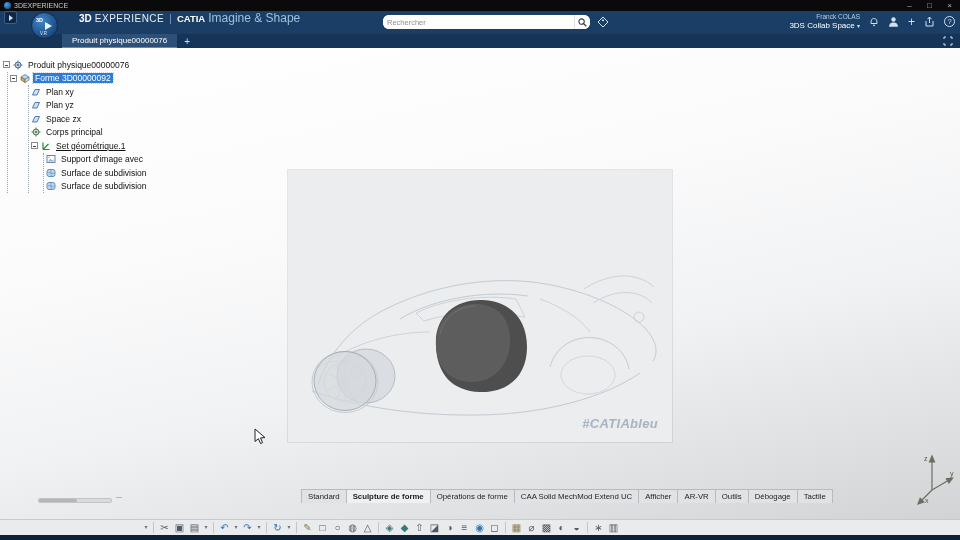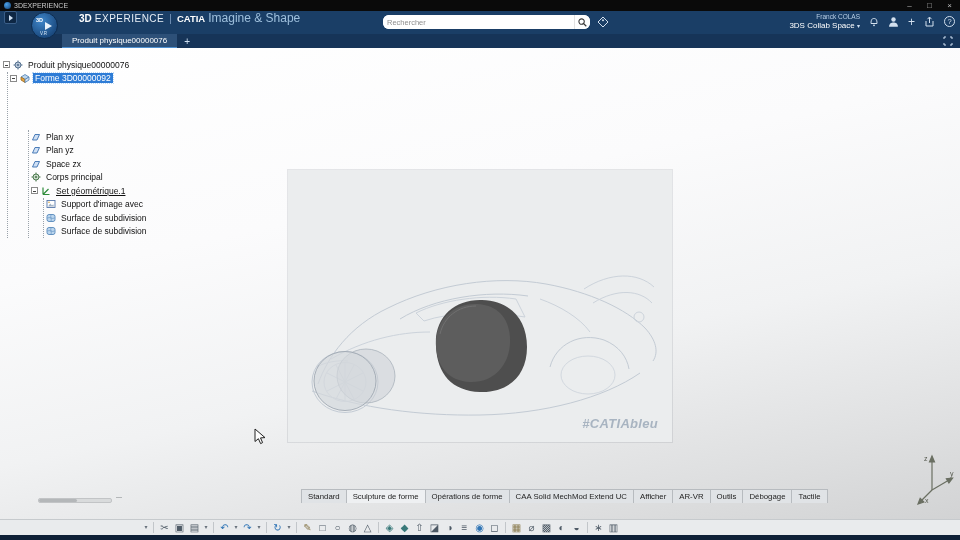--- a/index.html
+++ b/index.html
@@ -57,40 +57,40 @@
   
   .tree { position:absolute; left:3px; top:10px; font-size:8.5px; color:#101010; z-index:3; }
   .trow { height:13.5px; display:flex; align-items:center; gap:3px; white-space:nowrap; cursor:pointer; }
   .expbox { width:7px; height:7px; border:1px solid #8a8a8a; background:#fff; position:relative; flex:0 0 auto; }
   .expbox::after { content:""; position:absolute; left:1px; right:1px; top:2.5px; border-top:1px solid #444; }
   .ticon { flex:0 0 auto; }
   .tlabel { padding:0 2px; }
   .tlabel.sel { background:#2e7cd6; color:#fff; outline:1px dotted #bcd8f5; }
   .tlabel.workobj { text-decoration:underline; }
   .tlevel1 { margin-left:4px; border-left:1px dotted #9aa2aa; padding-left:2px; }
-  .tlevel2 { margin-left:18px; border-left:1px dotted #9aa2aa; padding-left:2px;margin-top:45px; }
+  .tlevel2 { margin-left:18px; border-left:1px dotted #9aa2aa; padding-left:2px; }
   .tlevel3 { margin-left:12px; border-left:1px dotted #9aa2aa; padding-left:2px; }
 
   
   .image-plane { position:absolute; left:288px; top:122px; width:384px; height:272px; background:#ebedee;
                  box-shadow:0 0 0 1px rgba(120,128,136,0.18); }
   .image-plane svg.sketch { position:absolute; inset:0; width:100%; height:100%; }
   .watermark { position:absolute; right:14px; bottom:11px; font-size:13px; font-style:italic; font-weight:bold; color:#a8b4c1; letter-spacing:0.3px; }
 
   .triad { position:absolute; left:910px; top:402px; width:46px; height:56px; }
   .cursor { position:absolute; left:254px; top:380px; width:12px; height:18px; }
 
   .zoomslider { position:absolute; left:38px; top:450px; width:74px; height:5px; background:#d9dbdc; border:1px solid #c2c4c6; border-radius:2px; cursor:pointer; }
   .zs-handle { width:38px; height:100%; background:#b4b7b9; border-radius:2px; }
   .zs-tick { position:absolute; left:116px; top:449px; width:6px; height:1px; background:#b4b7b9; }
 
   
   .rtabs { position:absolute; bottom:16px; left:301px; display:flex; height:14px; font-size:7.8px; z-index:4; }
   .rtab { padding:0 6px; background:#e0e3e6; border:1px solid #b7bbbf; border-bottom:none; display:flex; align-items:center; color:#1d1d1d; margin-right:-1px; cursor:pointer; white-space:nowrap; }
-  .rtab.active { background:#eef0f2; font-weight:normal; }
+  .rtab.active { background:#eef0f2; font-weight:bold; }
 
   
   .iconbar { height:16px; background:#e9ebed; border-top:1px solid #c6cacd; display:flex; align-items:center; padding-left:142px; }
   .tool { width:15px; height:15px; line-height:15px; text-align:center; font-size:10px; color:#4e5a66; cursor:pointer; flex:0 0 auto; }
   .tool.caret { width:8px; font-size:6px; color:#68727c; }
   .tool.c-blue { color:#2f74b5; }
   .tool.c-olive { color:#8a7b4e; }
   .tool.c-teal { color:#39797a; }
   .sep { width:1px; height:11px; background:#c2c6ca; margin:0 3px; flex:0 0 auto; }
 

